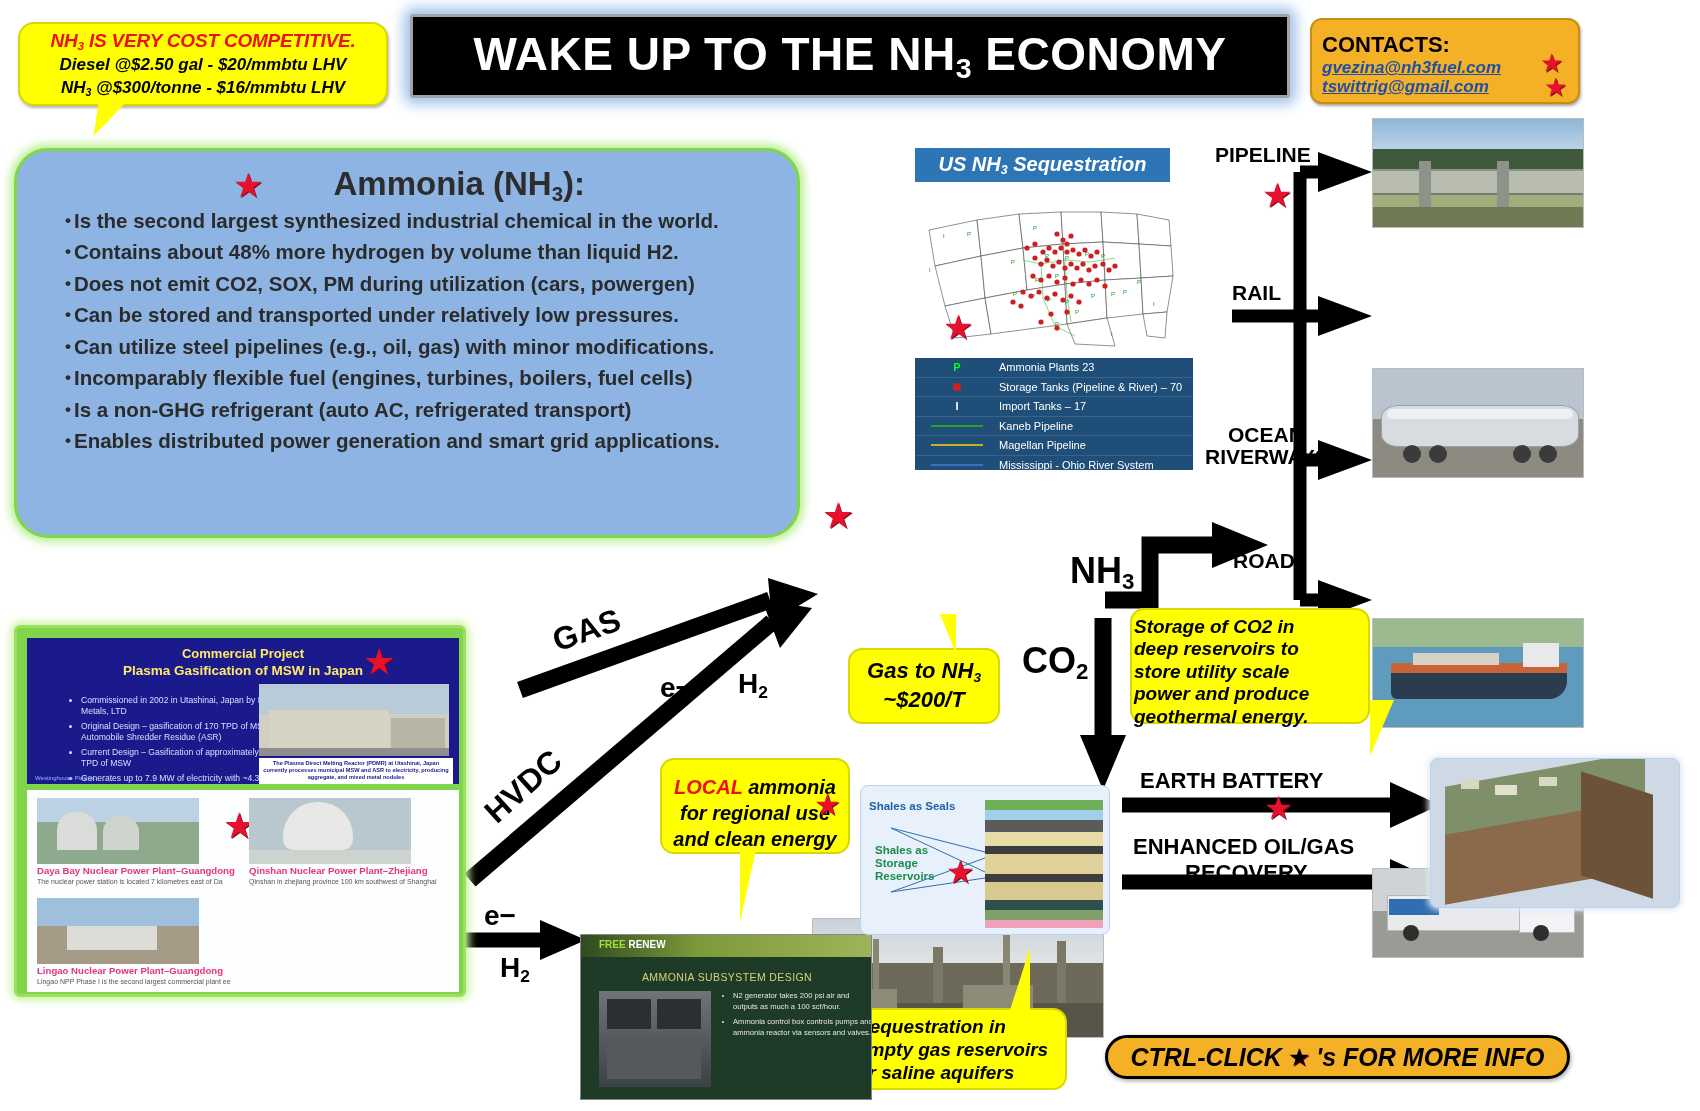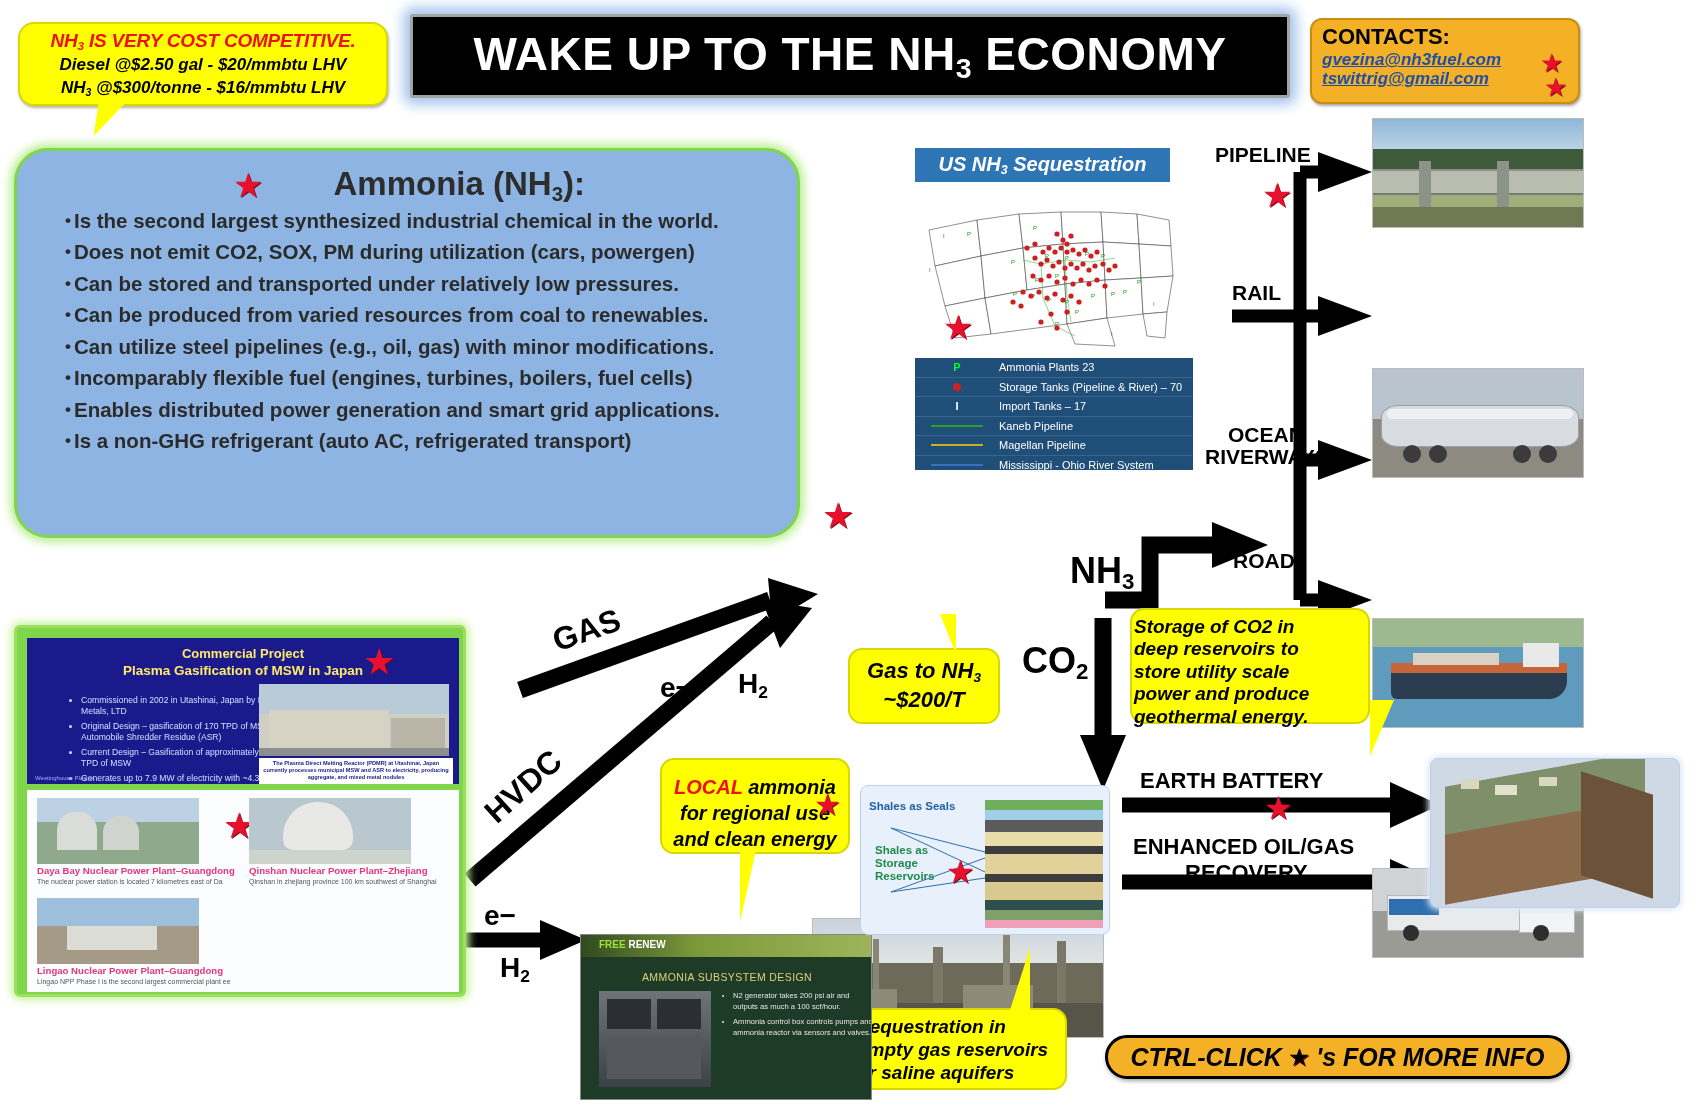--- a/index.html
+++ b/index.html
@@ -48,21 +48,21 @@
   #ammonia-list{list-style:none;margin:0;padding:0 0 0 26px;}
   #ammonia-list li{font-size:20.5px;font-weight:bold;color:#2b2b2b;
       margin:0 0 9.5px 0;line-height:1.06;white-space:nowrap;}
   #ammonia-list li::before{content:"\2022";margin-right:3px;font-size:17px;
       position:relative;top:-2px;}
 
   
   #contacts-box{left:1310px;top:18px;width:270px;height:86px;
       background:#f5b125;border:2px solid #c98d10;border-radius:12px;
       padding:4px 10px;box-shadow:1px 2px 3px rgba(0,0,0,.35);}
-  #contacts-title{font-size:22px;font-weight:bold;color:#000;}
+  #contacts-title{font-size:22px;font-weight:bold;color:#000;margin-top:8px;}
   .contact-link{font-size:17px;font-weight:bold;font-style:italic;
       color:#1f4fa8;text-decoration:underline;display:block;line-height:1.12;
       white-space:nowrap;}
   #contacts-box .star{position:absolute;font-size:26px;}
 
   
   #map-panel{left:915px;top:148px;width:278px;height:322px;background:#fff;}
   #map-header{position:absolute;left:0;top:0;width:255px;height:34px;
       background:#2e75b6;display:flex;align-items:center;justify-content:center;}
   #map-header-text{color:#fff;font-style:italic;font-weight:bold;font-size:20px;}
@@ -234,27 +234,27 @@
   <span class="star" style="left:232px;top:54px;">★</span>
 </div>
 
 <div class="abs" id="ammonia-box">
   <div id="ammonia-head">
     <span class="star">★</span>
     <span id="ammonia-title"><span>Ammonia (NH</span><sub class="sub">3</sub><span>):</span></span>
   </div>
   <ul id="ammonia-list">
     <li>Is the second largest synthesized industrial chemical in the world.</li>
+    <li>Contains about 48% more hydrogen by volume than liquid H2.</li>
     <li>Does not emit CO2, SOX, PM during utilization (cars, powergen)</li>
     <li>Can be stored and transported under relatively low pressures.</li>
-    <li>Can be produced from varied resources from coal to renewables.</li>
     <li>Can utilize steel pipelines (e.g., oil, gas) with minor modifications.</li>
     <li>Incomparably flexible fuel (engines, turbines, boilers, fuel cells)</li>
+    <li>Is a non-GHG refrigerant (auto AC, refrigerated transport)</li>
     <li>Enables distributed power generation and smart grid applications.</li>
-    <li>Is a non-GHG refrigerant (auto AC, refrigerated transport)</li>
   </ul>
 </div>
 
 <div class="abs" id="map-panel">
   <div id="map-header">
     <span id="map-header-text"><span>US NH</span><sub class="sub">3</sub><span> Sequestration</span></span>
   </div>
   <div id="map-canvas">
     <svg viewBox="0 0 278 172" width="278" height="172">
       <g fill="#fff" stroke="#444" stroke-width="0.6">

